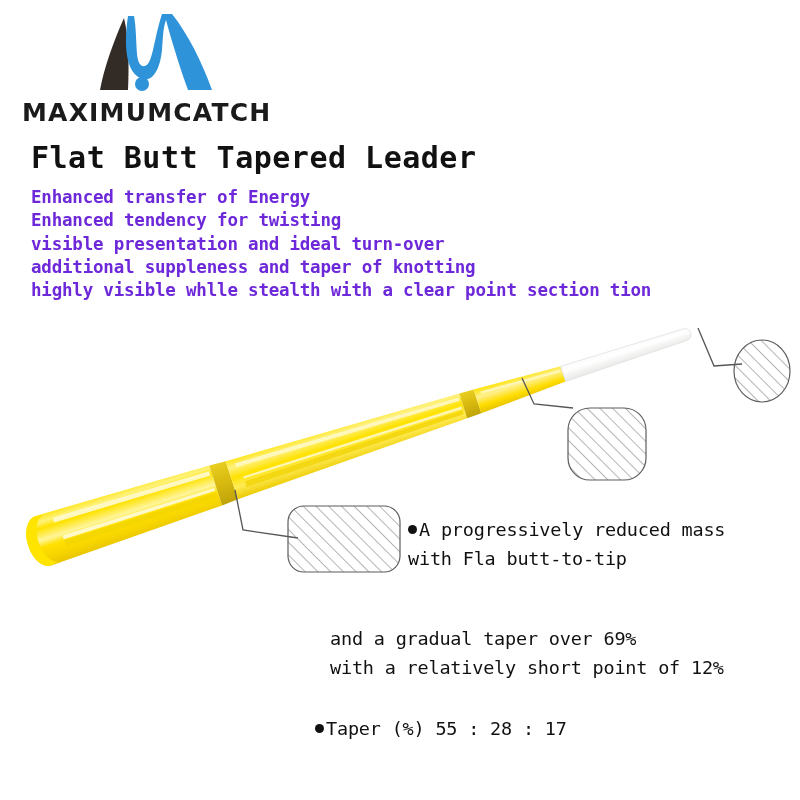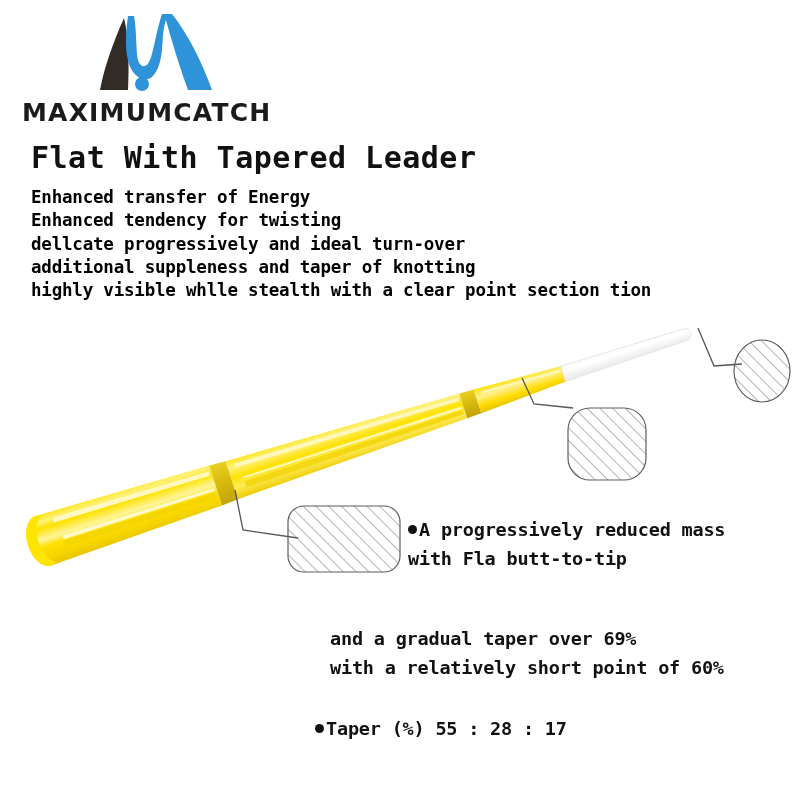--- a/index.html
+++ b/index.html
@@ -12,25 +12,25 @@
   .logo-mark{position:absolute;left:62px;top:0px;width:130px;height:80px;}
   .wordmark{position:absolute;left:0px;top:84px;width:250px;
             font-family:"DejaVu Sans","Liberation Sans",sans-serif;
             font-size:25px;font-weight:700;letter-spacing:1.2px;color:#1b1b1b;
             white-space:nowrap;}
 
   
   .title{position:absolute;left:31px;top:140px;font-size:30px;font-weight:700;
          color:#111111;letter-spacing:0.5px;white-space:nowrap;}
   .features{position:absolute;left:31px;top:186px;}
-  .features div{font-size:17.5px;font-weight:700;color:#000000;line-height:23.3px;
+  .features div{font-size:17.5px;font-weight:700;color:#6d28d9;line-height:23.3px;
                 white-space:nowrap;letter-spacing:-0.2px;}
 
   
-  .callout{position:absolute;font-size:18.5px;font-weight:700;color:#111111;
+  .callout{position:absolute;font-size:18.5px;font-weight:400;color:#111111;
            line-height:29px;white-space:nowrap;letter-spacing:-0.2px;}
   .cb1{left:408px;top:515px;}
   .cb2{left:320px;top:624px;}
   .cb3{left:315px;top:714px;}
   .bullet{display:inline-block;width:9px;height:9px;border-radius:50%;
           background:#111111;vertical-align:2px;margin-right:2px;}
   .ind{display:inline-block;width:10px;}
 
   
   .art{position:absolute;left:0;top:0;width:800px;height:800px;}
@@ -50,26 +50,26 @@
                  C 79 24, 79 14, 82 6 C 88 28, 96 54, 104 76 L 128 76
                  C 118 48, 104 20, 88 0 L 78 0 C 72 18, 70 36, 66 46
                  C 62 56, 54 54, 53 40 C 52 26, 52 12, 50 2 Z" fill="#2e93d9"></path>
 
         <circle cx="58" cy="70" r="7" fill="#2e93d9"></circle>
       </svg>
     </div>
     <div class="wordmark">MAXIMUMCATCH</div>
   </div>
 
-  <div class="title">Flat With Tapered Leader</div>
+  <div class="title">Flat Butt Tapered Leader</div>
 
   <div class="features">
     <div>Enhanced transfer of Energy</div>
     <div>Enhanced tendency for twisting</div>
-    <div>dellcate progressively and ideal turn-over</div>
+    <div>visible presentation and ideal turn-over</div>
     <div>additional suppleness and taper of knotting</div>
     <div>highly visible whlle stealth with a clear point section tion</div>
   </div>
 
   <svg class="art" viewBox="0 0 800 800">
     <defs>
 
       <linearGradient id="gButt" x1="0" y1="0" x2="0" y2="1">
         <stop offset="0%" stop-color="#ffe61a"></stop>
         <stop offset="14%" stop-color="#fff27a"></stop>
@@ -157,20 +157,20 @@
     </g>
   </svg>
 
   <div class="callout cb1">
     <div><span class="bullet"></span><span>A progressively reduced mass</span></div>
     <div><span>with Fla butt-to-tip</span></div>
   </div>
 
   <div class="callout cb2">
     <div><span class="ind"></span><span>and a gradual taper over 69%</span></div>
-    <div><span class="ind"></span><span>with a relatively short point of 60%</span></div>
+    <div><span class="ind"></span><span>with a relatively short point of 12%</span></div>
   </div>
 
   <div class="callout cb3">
     <div><span class="bullet"></span><span>Taper (%) 55 : 28 : 17</span></div>
   </div>
 
 </div>
 
 </body></html>

